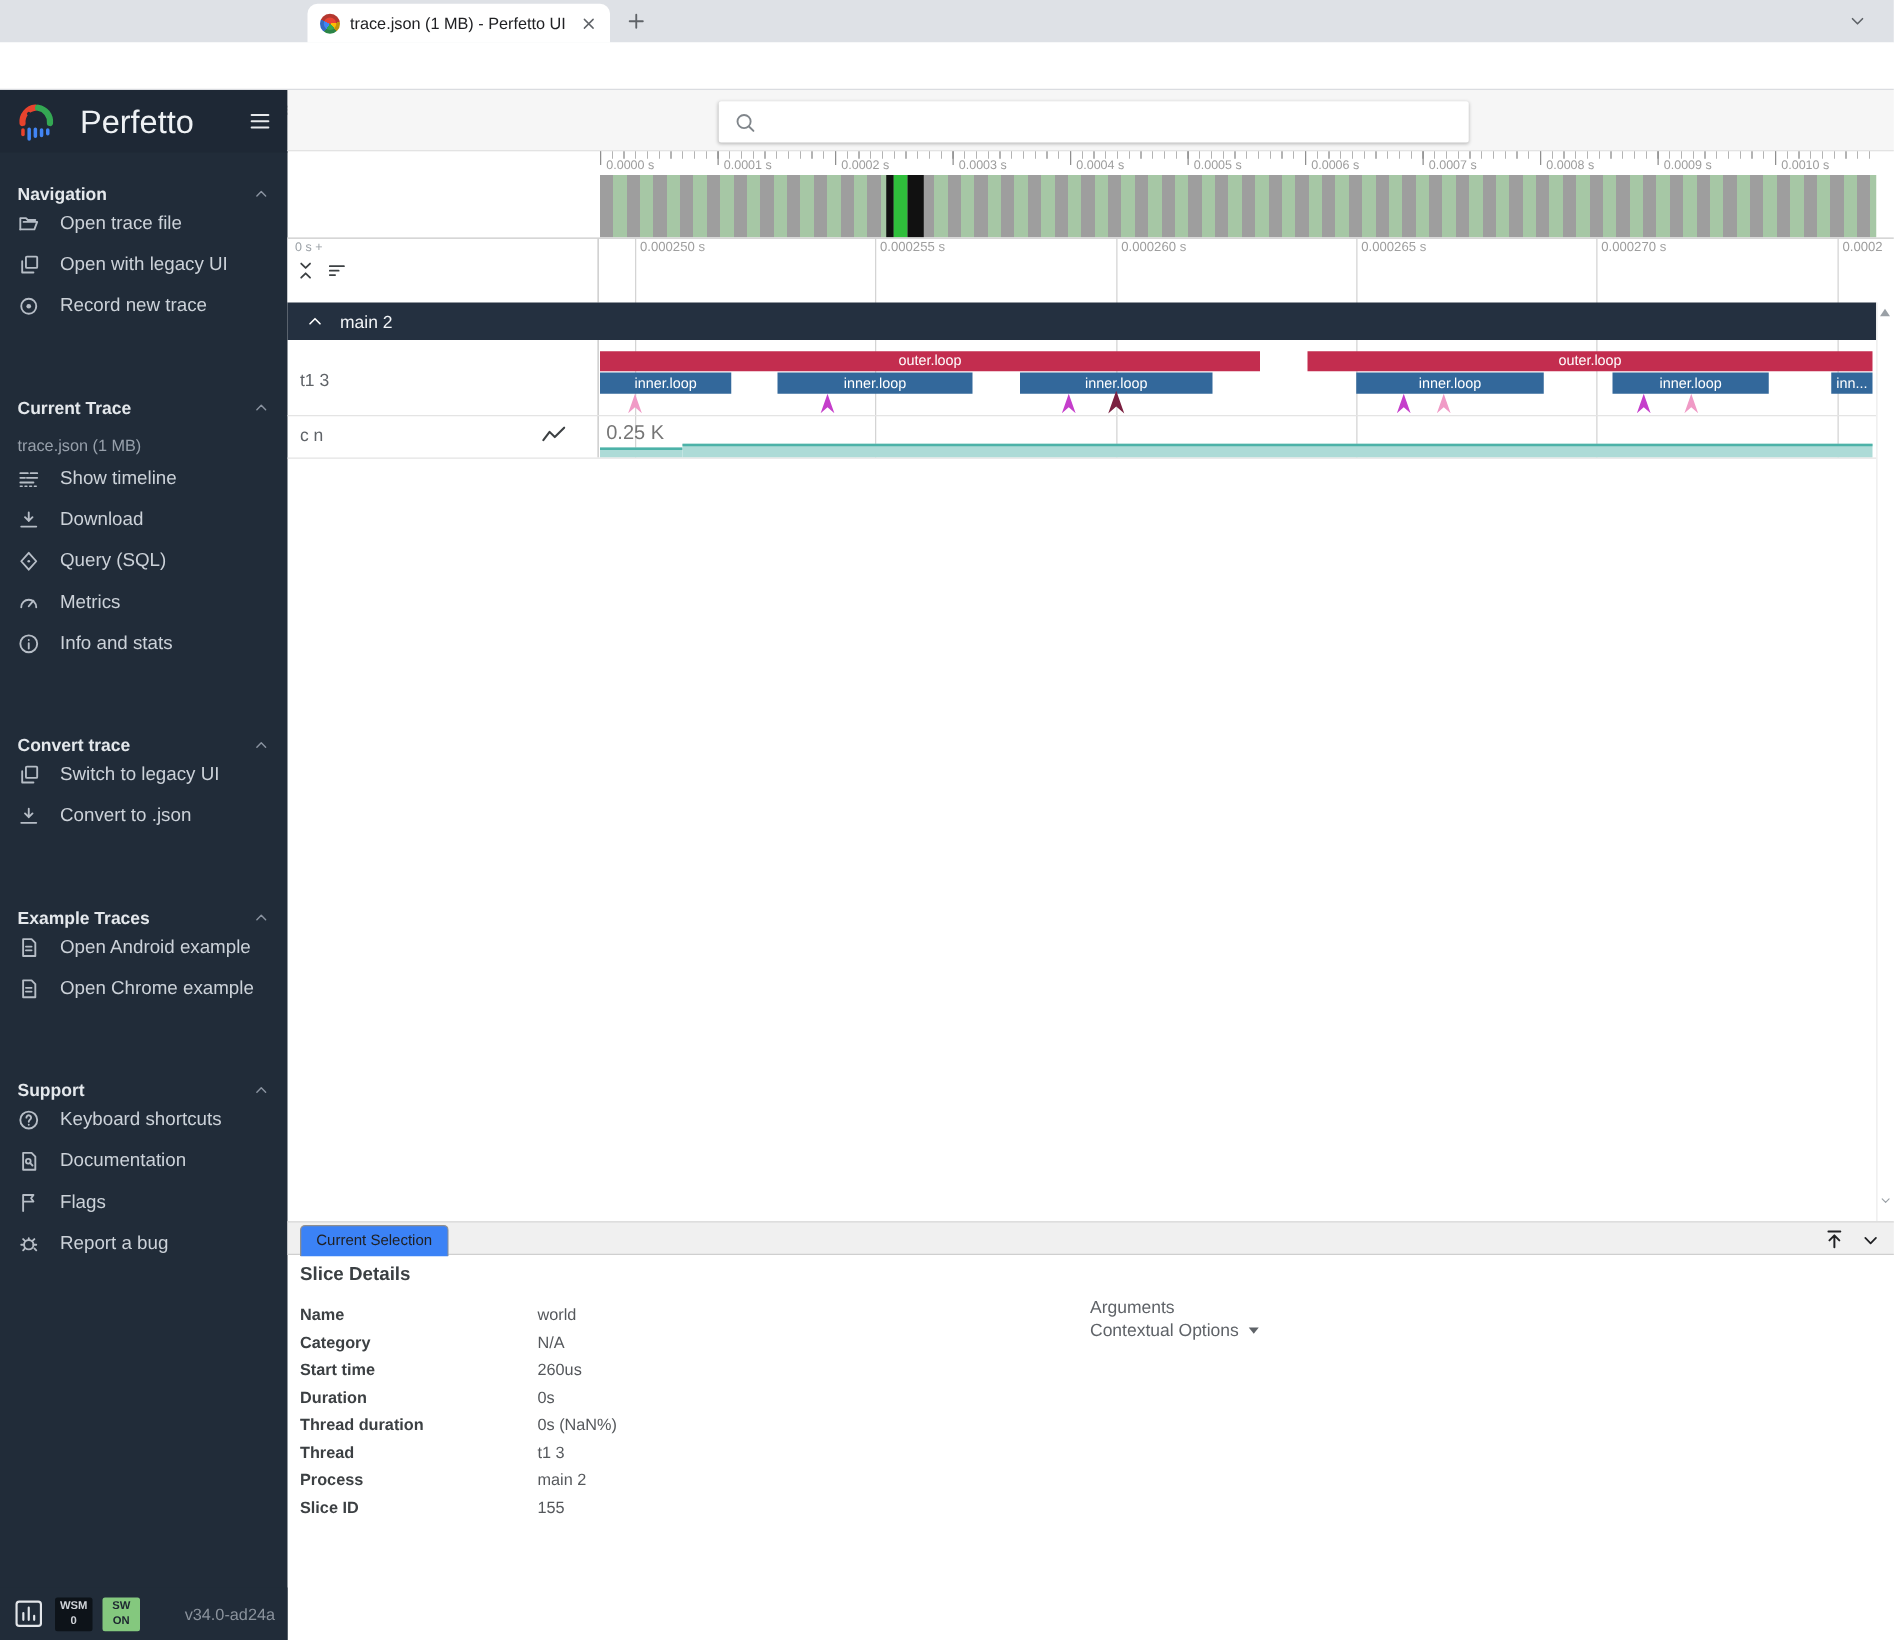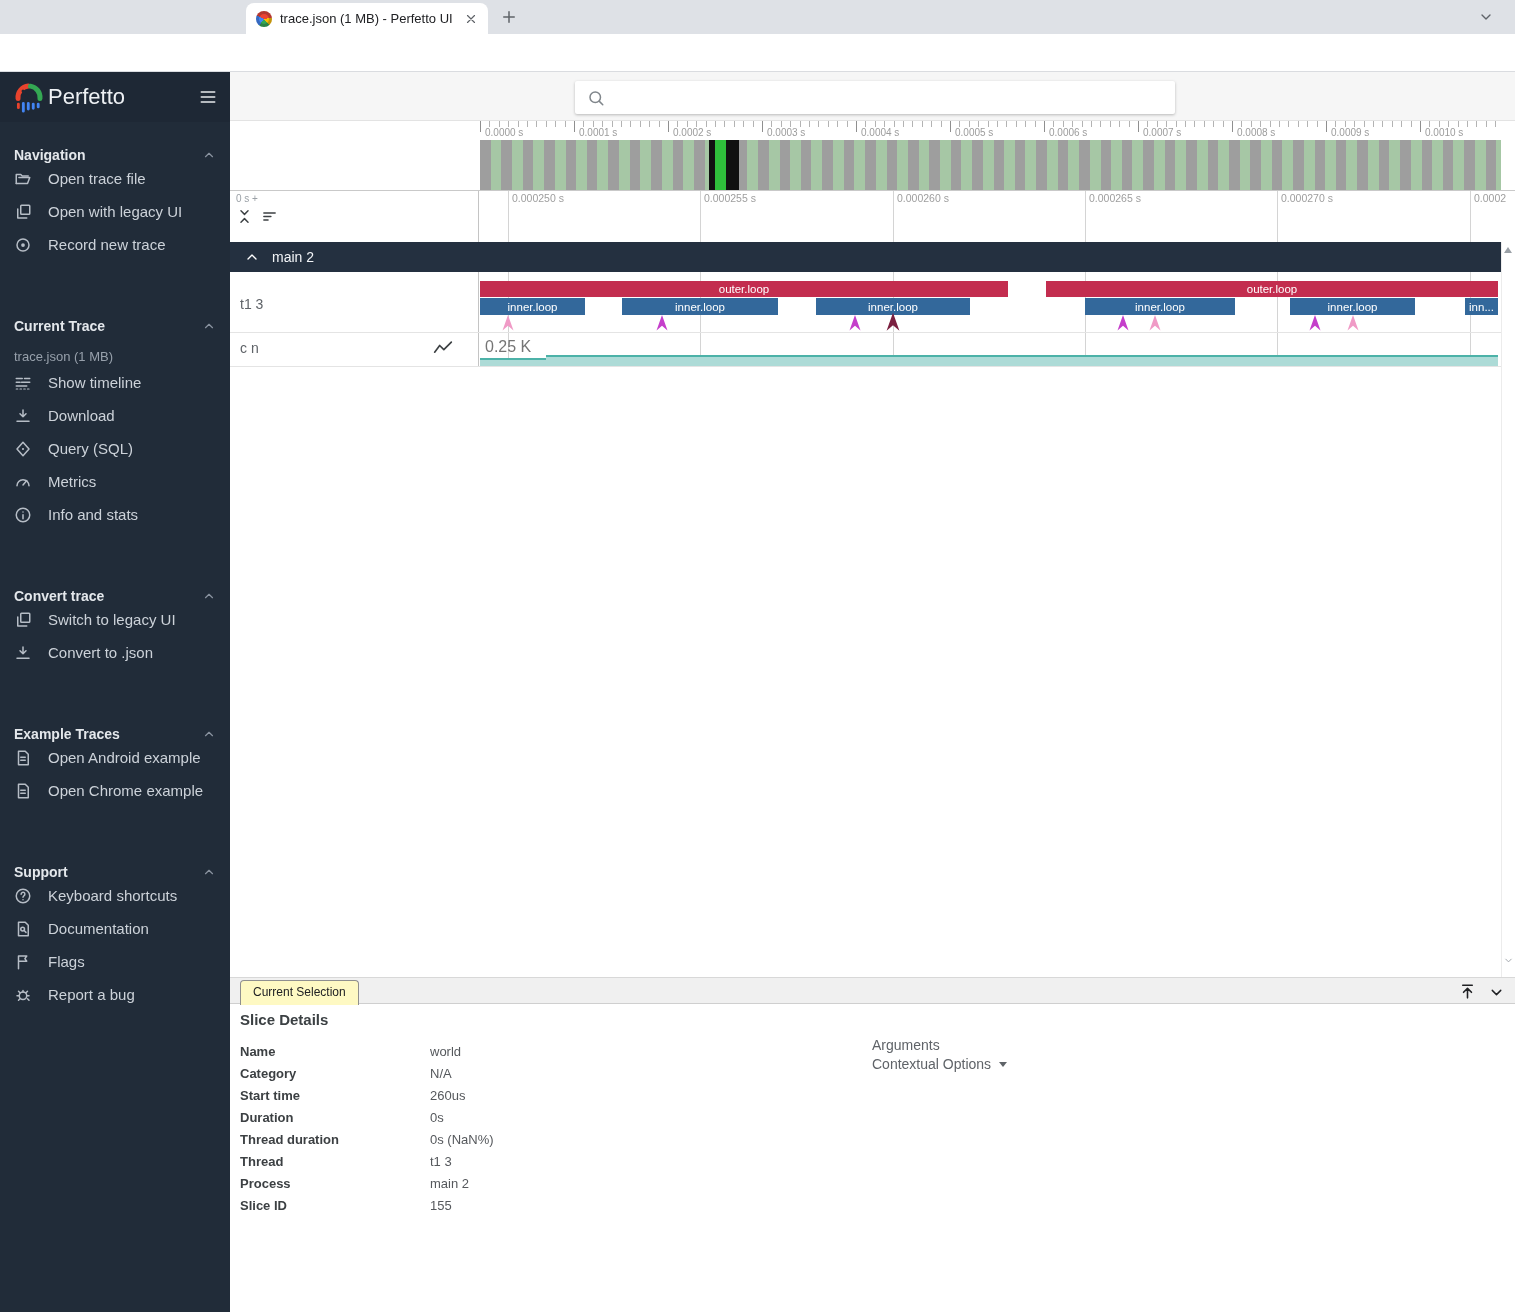--- a/index.html
+++ b/index.html
@@ -26,21 +26,21 @@
   .toolbar { left:0; top:34px; width:1515px; height:38px; background:#fff; border-bottom:1px solid #dadce0; }
   .nav-ic { top:44px; color:#5f6368; }
   .omnibox { left:112px; top:39px; width:1226px; height:29px; background:#f1f3f4; border-radius:15px; display:flex; align-items:center; padding:0 14px; }
   .omnibox .url { font-size:14.5px; white-space:nowrap; overflow:hidden; margin-left:10px; }
   .url .dom { color:#202124; }
   .url .pth { color:#5f6368; }
 
   
   .sidebar { left:0; top:72px; width:230px; height:1240px; background:#212c39; display:flex; flex-direction:column; color:#cfd4da; }
   .side-logo { flex:0 0 50px; display:flex; align-items:center; padding:0 12px; background:#1e2835; }
-  .brand { font-size:22px; color:#eef1f4; margin-left:2px; flex:1; font-weight:400; }
+  .brand { font-size:26px; color:#eef1f4; margin-left:18px; flex:1; font-weight:400; }
   .burger { color:#e8eaed; }
   .side-scroll { flex:1 1 auto; padding-top:6px; overflow:hidden; }
   .side-header { display:flex; align-items:center; justify-content:space-between; padding:0 14px; height:30px; margin-top:42px; font-size:14px; font-weight:bold; color:#e4e8ec; }
   .side-header.first { margin-top:12px; }
   .side-header .chev { color:#8a93a0; }
   .side-sub { padding:8px 14px 10px; font-size:13px; color:#97a0ab; }
   .side-item { display:flex; align-items:flex-start; height:33px; padding:0 14px; font-size:15px; color:#ccd2d9; cursor:pointer; }
   .side-item .sicon { width:18px; height:18px; margin-right:16px; color:#b6bdc6; flex:0 0 18px; }
   .sample-block { margin-top:auto; flex:0 0 212px; background:#1b2530; padding:12px 14px; }
   .sample-head { display:flex; align-items:center; justify-content:space-between; font-size:15px; font-weight:bold; color:#dfe4e9; }
@@ -89,21 +89,21 @@
   .mk-maroon { color:#7b2040; top:312px; }
   .cn-icon { left:433px; top:340px; color:#3c4043; }
   .cmax { left:485px; top:338px; font-size:16px; color:#757575; }
   .cseg { background:#addbd7; border-top:2px solid #4cb2a8; }
   .vscroll { left:1501px; top:242px; width:14px; height:735px; border-left:1px solid #ececec; background:#fff; }
   .vs-up { left:1504px; top:247px; width:0; height:0; border-left:4px solid transparent; border-right:4px solid transparent; border-bottom:6px solid #9aa0a6; }
   .vs-dn { left:1503px; top:955px; color:#9aa0a6; }
 
   
   .tabbar { left:230px; top:977px; width:1285px; height:27px; background:#f0f0f0; border-top:1px solid #d8d8d8; border-bottom:1px solid #cfcfcf; }
-  .seltab { left:240px; top:980px; height:25px; background:#fef9c3; border:1px solid #8f8f8f; border-bottom:none; border-radius:4px 4px 0 0; font-size:12px; color:#202124; line-height:22px; padding:0 12px; z-index:2; }
+  .seltab { left:240px; top:980px; height:25px; background:#3b82f6; border:1px solid #8f8f8f; border-bottom:none; border-radius:4px 4px 0 0; font-size:12px; color:#202124; line-height:22px; padding:0 12px; z-index:2; }
   .panel-ic { top:982px; color:#202124; }
   .dtitle { left:240px; top:1011px; font-size:15px; font-weight:bold; color:#3b4043; }
   .dtable { left:240px; top:1040px; }
   .drow { display:flex; height:22px; font-size:13px; align-items:center; }
   .dl { width:190px; color:#3c4043;font-weight:bold; }
   .dv { color:#55585c; }
   .args { left:872px; top:1037px; font-size:14px; color:#5f6368; }
   .ctxopt { left:872px; top:1056px; font-size:14px; color:#5f6368; display:flex; align-items:center; gap:8px;text-align:center; }
   .tri-dn { width:0; height:0; border-left:4.5px solid transparent; border-right:4.5px solid transparent; border-top:5px solid #5f6368; }
 </style>
@@ -400,20 +400,37 @@
           <svg class="svgi" width="18" height="18" viewBox="0 0 24 24">
             <circle cx="12" cy="13" r="5"></circle>
             <path d="M12 8V6M8 9L6 7m10 2l2-2M7 13H4m16 0h-3M8 17l-2 2m12-2l2 2"></path>
           </svg>
         </span>
       <span>Report a bug</span>
     </div>
   </div>
 
 
+  <div class="side-footer">
+    <span class="chart-btn">
+        <svg class="svgi" width="26" height="26" viewBox="0 0 24 24" style="stroke-width:1.6">
+          <rect x="3" y="3" width="18" height="18" rx="2"></rect>
+          <path d="M8 16.5v-5M12 16.5V7.5M16 16.5v-3"></path>
+        </svg>
+      </span>
+    <span class="badge wsm">
+      <span>WSM</span>
+      <span>0</span>
+    </span>
+    <span class="badge sw">
+      <span>SW</span>
+      <span>ON</span>
+    </span>
+    <span class="version">v34.0-ad24a</span>
+  </div>
 </div>
 
 <div class="abs topbar"></div>
 <div class="abs searchbox">
   <span class="mag">
       <svg class="svgi" width="18" height="18" viewBox="0 0 24 24">
         <circle cx="11" cy="11" r="7"></circle>
         <path d="M16.5 16.5L21 21"></path>
       </svg>
     </span>

